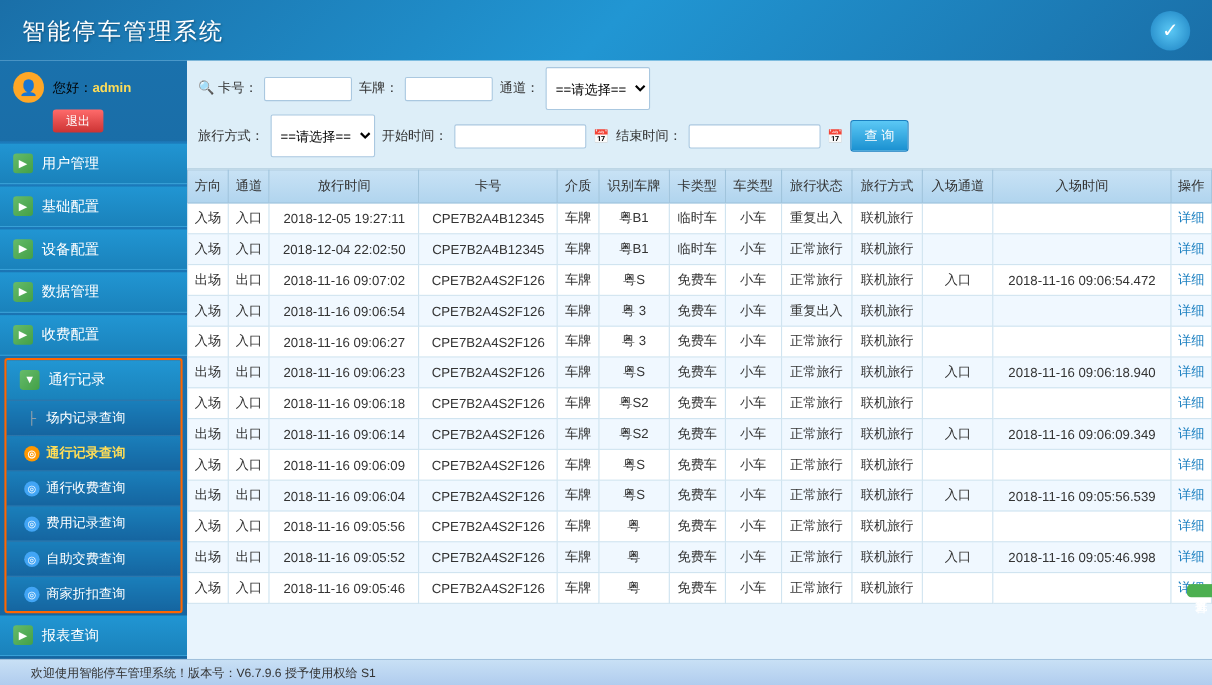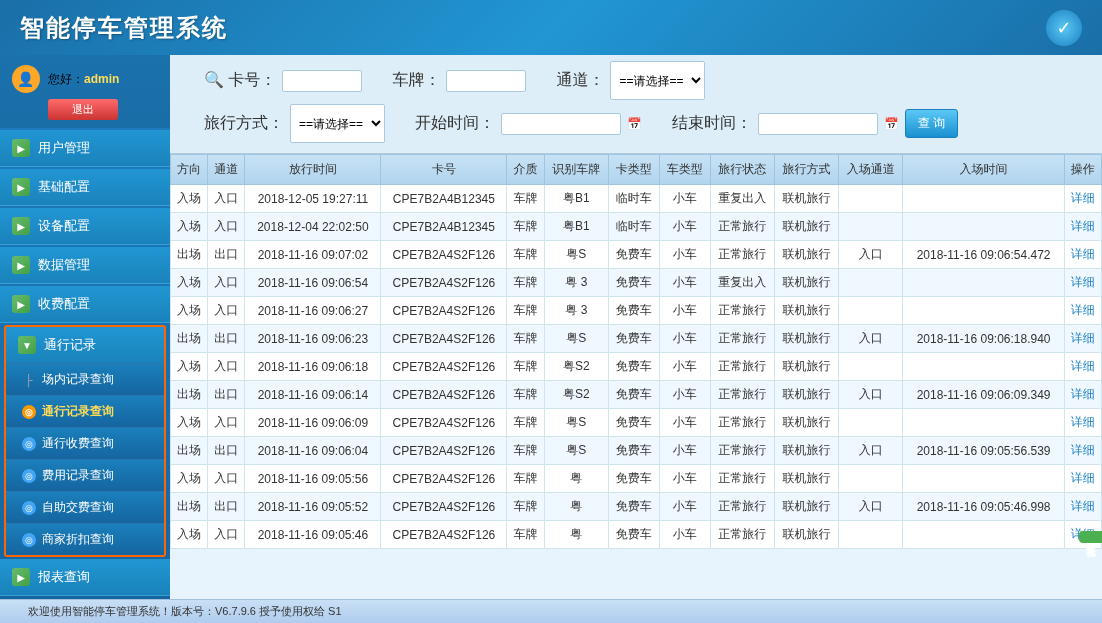--- a/index.html
+++ b/index.html
@@ -9,22 +9,22 @@
     .header {
       background: linear-gradient(135deg, #1a6fa8 0%, #2196d3 50%, #1a6fa8 100%);
       height: 55px;
       display: flex;
       align-items: center;
       padding: 0 20px;
       position: relative;
     }
     .header-title {
       color: white;
-      font-size: 24px;
-      font-weight: bold;
+      font-size: 21px;
+      font-weight: normal;
       text-shadow: 1px 1px 2px rgba(0,0,0,0.3);
       letter-spacing: 2px;
     }
     .header-icon {
       position: absolute;
       right: 20px;
       top: 50%;
       transform: translateY(-50%);
       width: 36px;
       height: 36px;
@@ -74,21 +74,21 @@
     }
     .user-name {
       color: #ffdd57;
       font-weight: bold;
     }
     .logout-btn {
       background: linear-gradient(180deg, #ff6b6b, #cc3333);
       color: white;
       border: none;
       border-radius: 3px;
-      padding: 3px 24px;
+      padding: 3px 12px;
       font-size: 11px;
       cursor: pointer;
       margin-left: 36px;
     }
 
     .nav-item {
       display: flex;
       align-items: center;
       gap: 8px;
       padding: 9px 12px;
@@ -173,23 +173,22 @@
       border-bottom: 1px solid #b0ccdd;
     }
     .search-row {
       display: flex;
       align-items: center;
       gap: 6px;
       margin-bottom: 4px;
     }
     .search-label {
       color: #333;
-      font-size: 16px;
+      font-size: 12px;
       white-space: nowrap;
-      margin-left: 24px;
     }
     .search-input {
       height: 22px;
       border: 1px solid #aac8e0;
       border-radius: 2px;
       padding: 0 4px;
       font-size: 12px;
       background: white;
     }
     .search-input-sm { width: 80px; }

